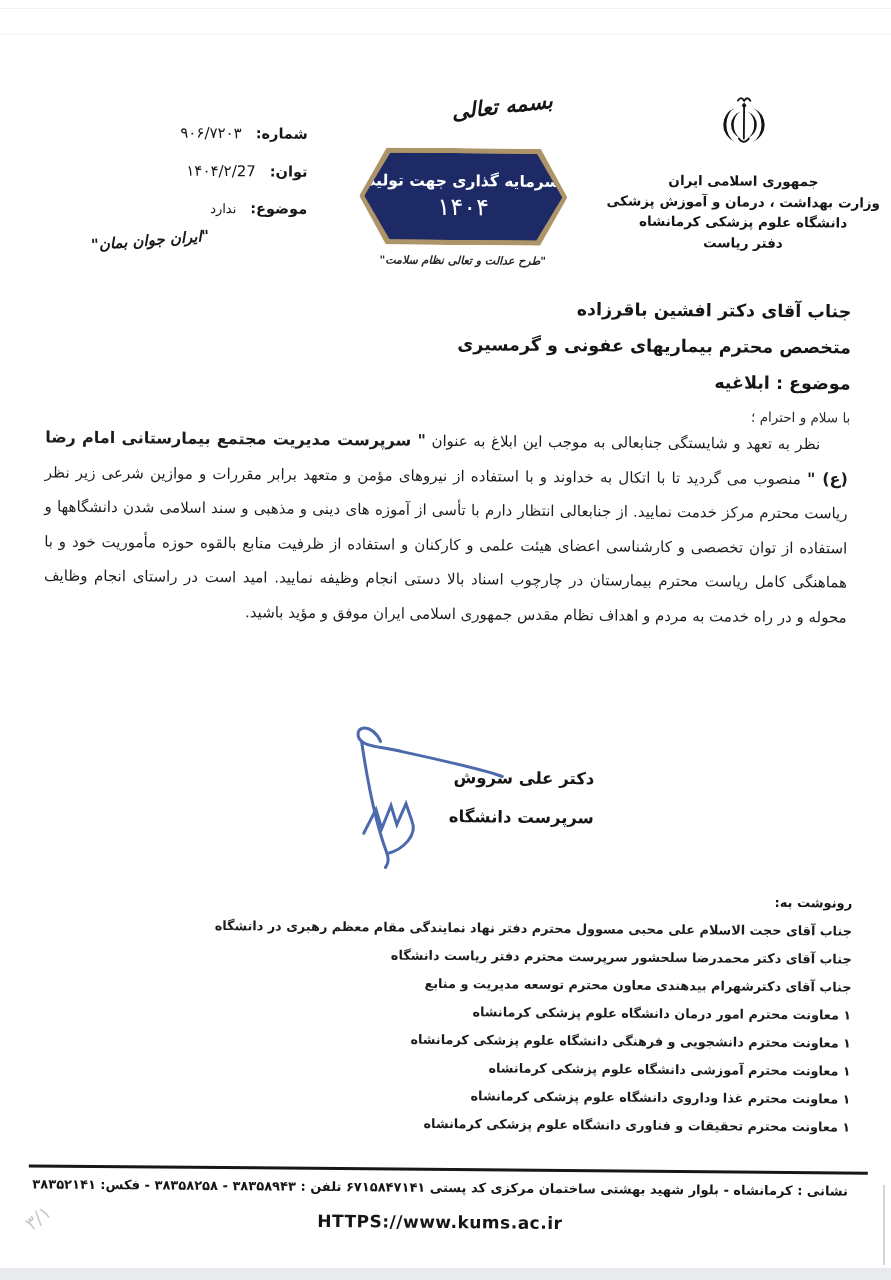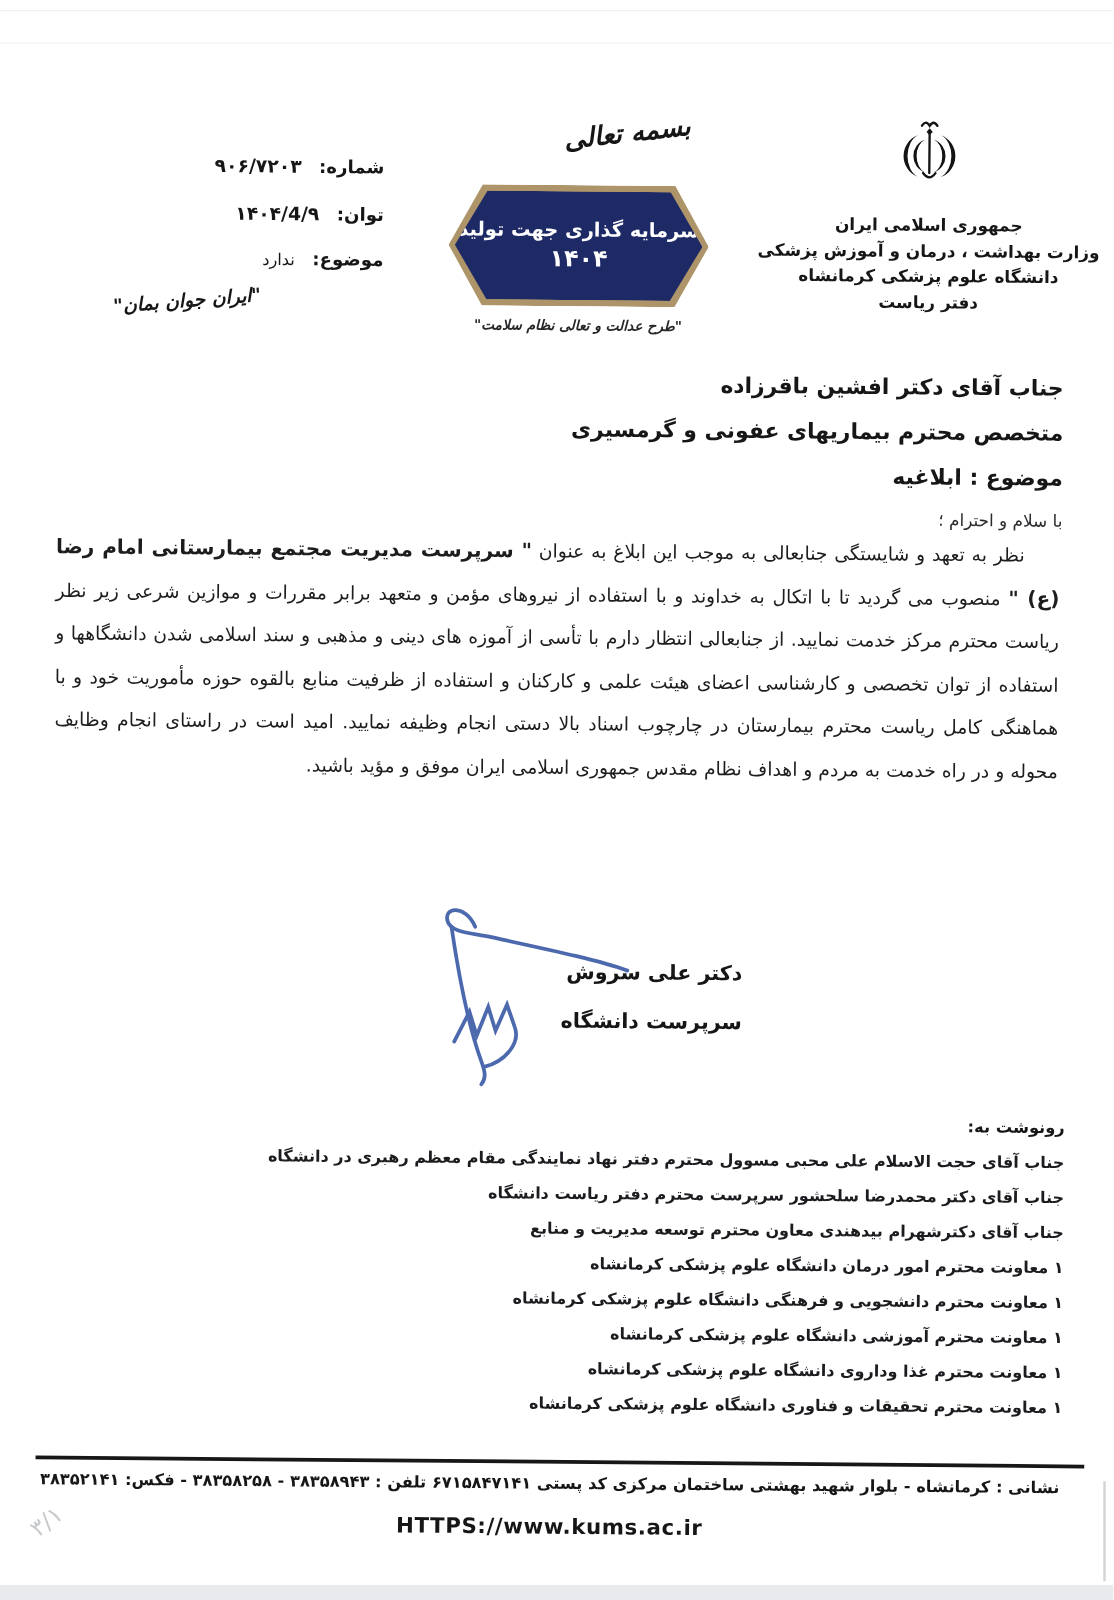--- a/index.html
+++ b/index.html
@@ -34,31 +34,31 @@
     display:flex; align-items:center; justify-content:center;
   }
   .badge-inner {
     width:198px; height:87px;
     clip-path:polygon(0% 50%, 13% 0%, 87% 0%, 100% 50%, 87% 100%, 13% 100%);
     background:#1e2a66; color:#ffffff;
     display:flex; flex-direction:column; align-items:center; justify-content:center;
     gap:3px;
   }
   .badge-line1 { font-size:15.5px; font-weight:bold; white-space:nowrap; }
-  .badge-line2 { font-size:19px; font-weight:bold; letter-spacing:2px; }
+  .badge-line2 { font-size:24px; font-weight:normal; letter-spacing:2px; }
   .slogan-caption {
     position:absolute; top:254px; left:368px; width:184px; text-align:center;
     font-size:11px; font-weight:bold; font-style:italic; color:#27272b;
   }
 
   
   .meta-block { position:absolute; top:126px; left:76px; width:228px; direction:rtl; }
   .meta-row { display:flex; align-items:baseline; gap:14px; height:38px; }
   .meta-label { font-weight:bold; font-size:14.5px; white-space:nowrap; }
-  .meta-value { font-weight:bold; font-size:15px; white-space:nowrap; }
+  .meta-value { font-weight:normal; font-size:15px; white-space:nowrap; }
   .meta-value.plain { font-weight:normal; font-size:13px;margin-left:40px; }
   .iran-slogan {
     position:absolute; top:234px; left:88px; font-size:15px; font-weight:bold;
     font-style:italic; transform:rotate(-5deg); white-space:nowrap;
   }
 
   
   .recipient { position:absolute; top:290px; right:42px; left:42px; text-align:right; }
   .recipient-line { font-weight:bold; font-size:17.5px; line-height:36px; }
   .salutation { margin-top:8px; font-size:13.5px; font-weight:normal; color:#2b2b2f; }
@@ -134,21 +134,21 @@
     </div>
     <div class="slogan-caption">"طرح عدالت و تعالی نظام سلامت"</div>
 
     <div class="meta-block">
       <div class="meta-row">
         <span class="meta-label">شماره:</span>
         <span class="meta-value">۹۰۶/۷۲۰۳</span>
       </div>
       <div class="meta-row">
         <span class="meta-label">توان:</span>
-        <span class="meta-value">۱۴۰۴/4/۹</span>
+        <span class="meta-value">۱۴۰۴/۲/27</span>
       </div>
       <div class="meta-row">
         <span class="meta-label">موضوع:</span>
         <span class="meta-value plain">ندارد</span>
       </div>
     </div>
     <div class="iran-slogan">"ایران جوان بمان"</div>
 
     <div class="recipient">
       <div class="recipient-line">جناب آقای دکتر افشین باقرزاده</div>

